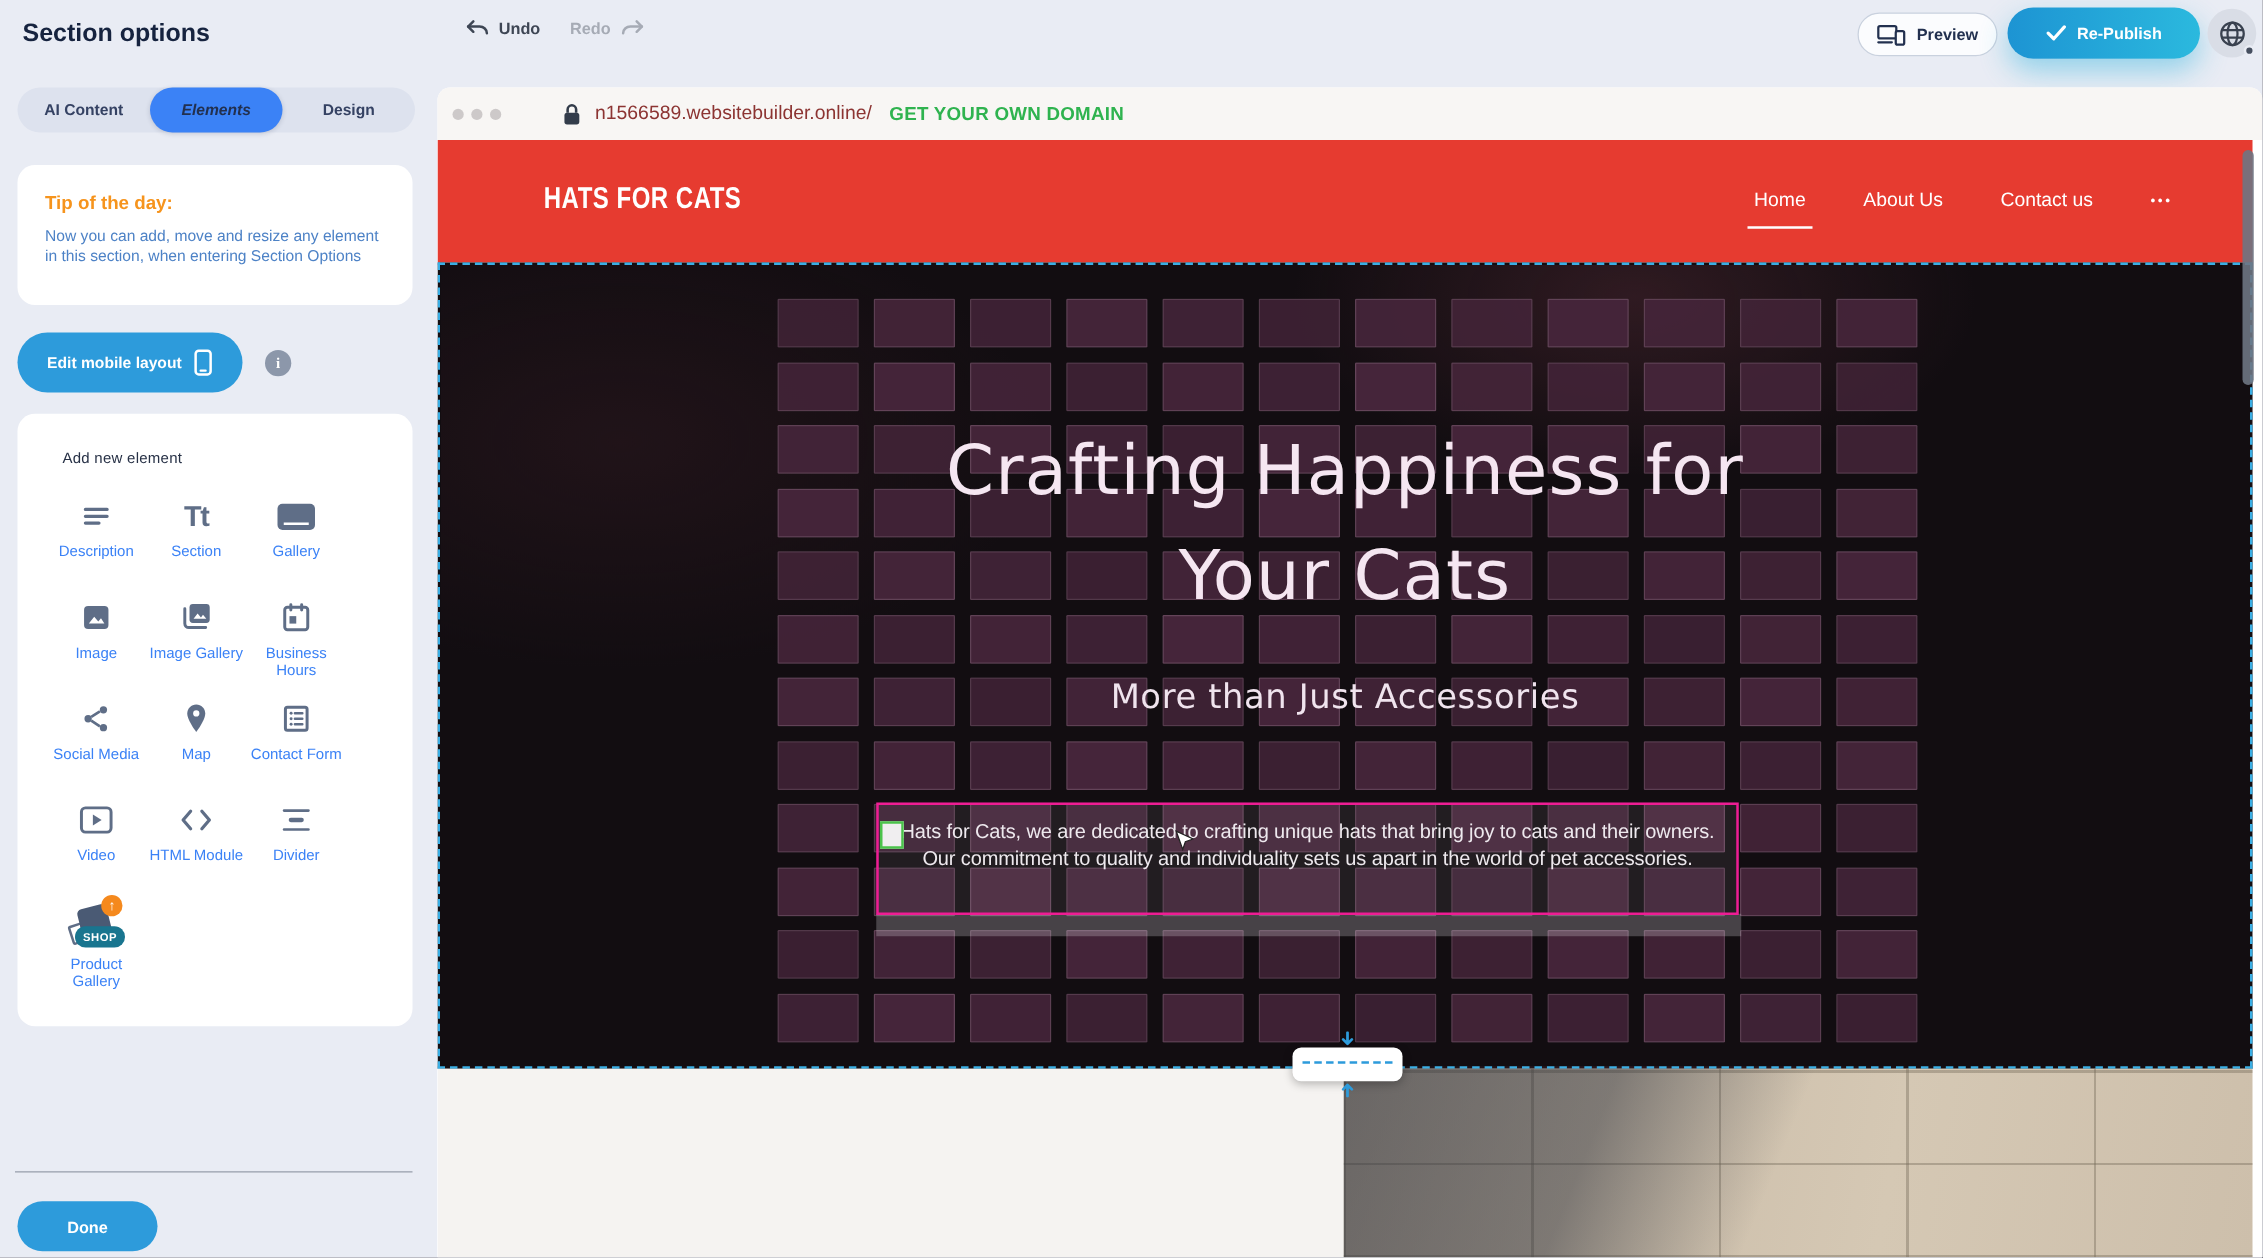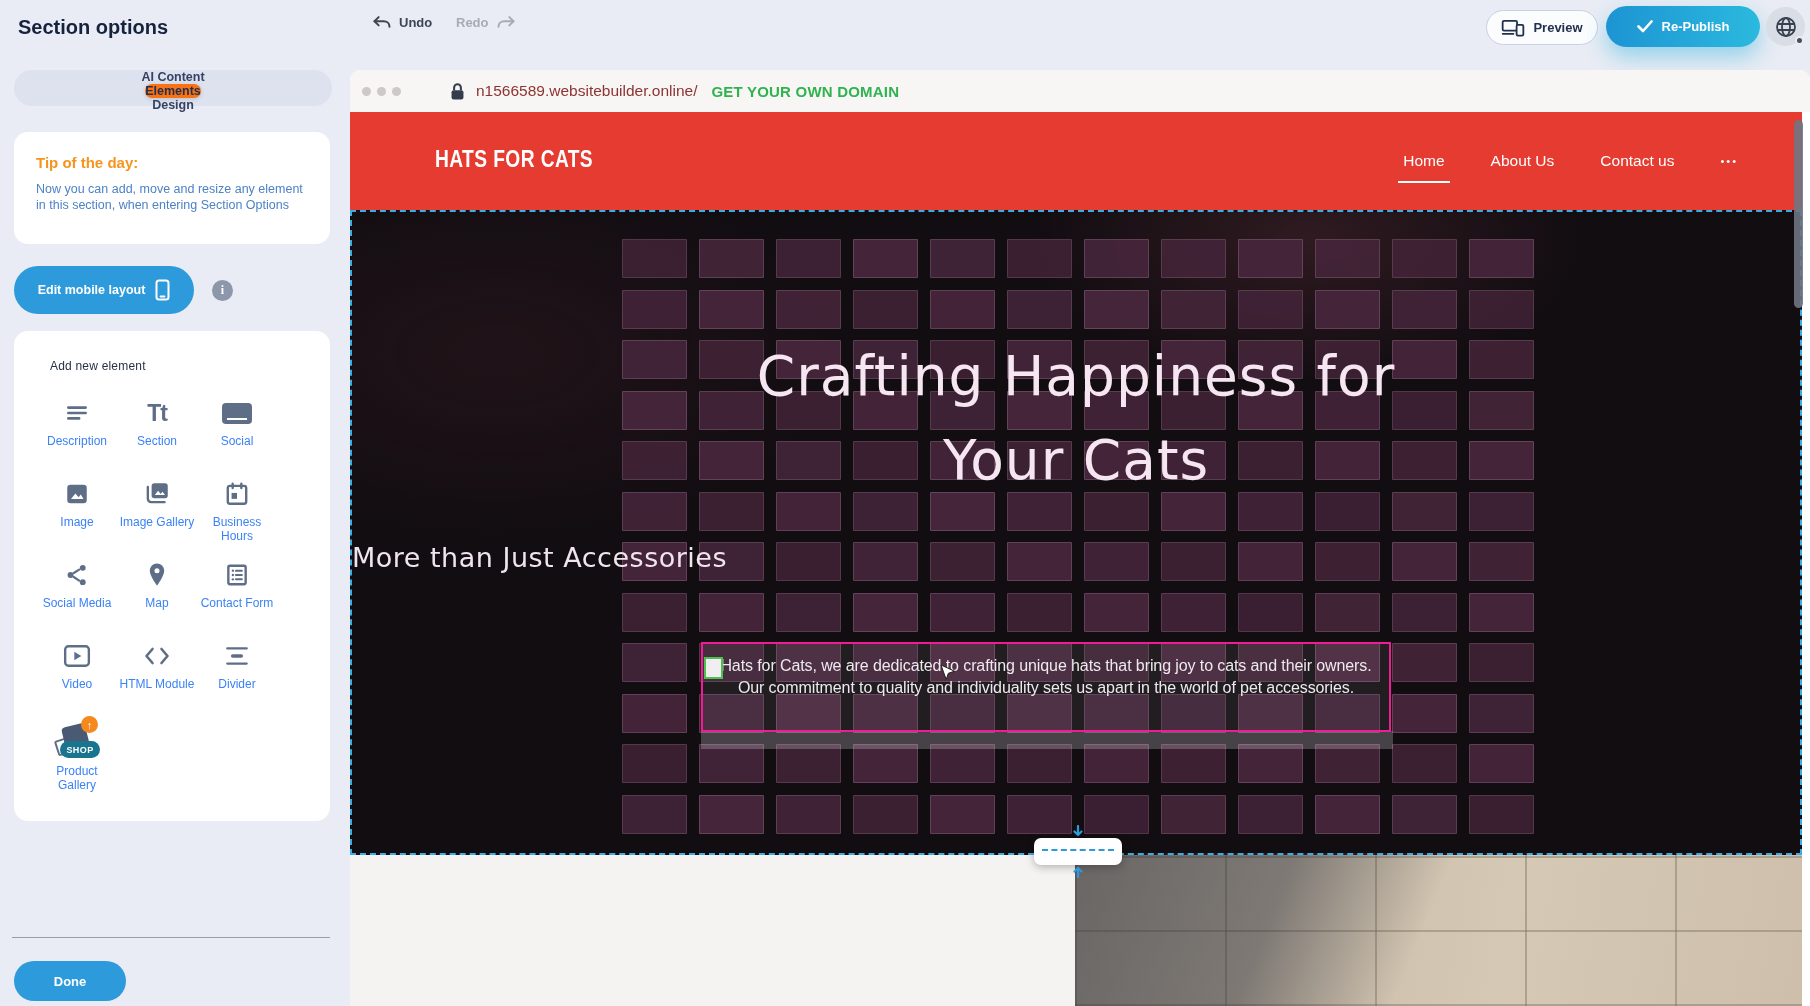--- a/index.html
+++ b/index.html
@@ -3,23 +3,23 @@
 <meta charset="utf-8">
 <style>
   * { margin:0; padding:0; box-sizing:border-box; }
   html,body { background:#dfe3ee; }
   body { font-family:"Liberation Sans", sans-serif; }
   .stage { position:relative; width:1810px; height:1006px; background:#e9ecf4; overflow:hidden; }
 
   
   .sidebar { position:absolute; left:0; top:0; width:348px; height:1006px; }
   .panel-title { position:absolute; left:18px; top:16px; font-size:20px; font-weight:700; color:#16233f; }
-  .tabs { position:absolute; left:14px; top:70px; width:318px; height:36px; background:#dde2ee; border-radius:18px; display:flex; align-items:center;flex-direction:column; }
+  .tabs { position:absolute; left:14px; top:70px; width:318px; height:36px; background:#dde2ee; border-radius:18px; display:flex; align-items:center; }
   .tab { flex:1; height:36px; border:none; background:transparent; border-radius:18px; font-family:inherit; font-size:12.5px; font-weight:700; color:#354263; cursor:pointer; }
-  .tab.active { background:#f97316; box-shadow:0 1px 4px rgba(30,40,70,.18); color:#22304f; }
+  .tab.active { background:#3b82f6; box-shadow:0 1px 4px rgba(30,40,70,.18); color:#22304f;font-style:italic; }
   .card { position:absolute; background:#fff; border-radius:14px; }
   .tip-card { left:14px; top:132px; width:316px; height:112px; padding:22px 22px 0 22px; }
   .tip-title { font-size:15px; font-weight:700; color:#f6941d; margin-bottom:10px; }
   .tip-body { font-size:12.5px; line-height:16px; color:#4d82c6; }
   .edit-mobile { position:absolute; left:14px; top:266px; width:180px; height:48px; border:none; border-radius:24px; background:#2d9bdb; color:#fff; font-family:inherit; font-size:12.5px; font-weight:700; display:flex; align-items:center; justify-content:center; gap:10px; cursor:pointer; }
   .info-btn { position:absolute; left:212px; top:280px; width:21px; height:21px; border-radius:50%; background:#8c97aa; color:#fff; font-size:12px; font-weight:700; display:flex; align-items:center; justify-content:center; font-family:"Liberation Serif", serif; cursor:pointer; }
   .elements-card { left:14px; top:331px; width:316px; height:490px; }
   .elements-title { position:absolute; left:36px; top:28px; font-size:12px; font-weight:400; color:#273146; letter-spacing:.2px; }
   .el-grid { position:absolute; left:23px; top:66px; display:grid; grid-template-columns:repeat(3,80px); grid-auto-rows:81px; }
   .el-item { display:flex; flex-direction:column; align-items:center; gap:5px; cursor:pointer; }
@@ -65,21 +65,21 @@
   .nav-more { font-size:11px; letter-spacing:2px; }
 
   .hero { position:absolute; left:0; top:98px; width:1452px; height:645px; border:2px dashed #3aaee4;
     background:
       radial-gradient(420px 220px at 66% 4%, rgba(96,48,60,.38), transparent 65%),
       radial-gradient(520px 280px at 10% 22%, rgba(70,35,45,.28), transparent 65%),
       #120d11; cursor:pointer; }
   .tile-grid { position:absolute; left:270px; top:27px; display:grid; grid-template-columns:repeat(12,65px); grid-auto-rows:39px; column-gap:12px; row-gap:11.5px; }
   .tile { background:#45253a; border:1px solid rgba(225,195,215,.2); border-radius:1px; }
   .hero-heading { position:absolute; left:50%; top:122px; width:680px; margin-left:-340px; text-align:center; font-family:"DejaVu Sans", sans-serif; font-size:55px; line-height:84px; font-weight:500; color:#f5e6f1; letter-spacing:1px; cursor:pointer; }
-  .hero-sub { position:absolute; left:0; top:330px; width:100%; text-align:left; font-family:"DejaVu Sans", sans-serif; font-size:27px; font-weight:400; color:#f0e4ee; letter-spacing:.5px; cursor:pointer; }
+  .hero-sub { position:absolute; left:0; top:330px; width:100%; text-align:center; font-family:"DejaVu Sans", sans-serif; font-size:27px; font-weight:400; color:#f0e4ee; letter-spacing:.5px; cursor:pointer; }
   .para-box { position:absolute; left:349px; top:430px; width:690px; height:90px; border:2px solid #ee1d94; background:rgba(250,245,250,.07); cursor:pointer; }
   .para-text { padding:11px 4px 0 4px; text-align:center; font-size:16px; line-height:21.5px; color:#eee9ee; letter-spacing:-.1px; }
   .drag-handle { position:absolute; left:1px; top:13px; width:19px; height:22px; border:2.5px solid #4bc24b; background:rgba(255,255,255,.92); }
   .element-strip { position:absolute; left:349px; top:519px; width:692px; height:18px; background:rgba(230,228,235,.25); }
   .mouse-cursor { position:absolute; left:588px; top:452px; }
 
   .below-white { position:absolute; left:0; top:743px; width:725px; height:151px; background:#f5f3f1; }
   .below-floor { position:absolute; left:725px; top:743px; width:727px; height:151px;
     background:
       linear-gradient(112deg, rgba(32,38,52,.55) 0%, rgba(32,38,52,.45) 28%, rgba(32,38,52,0) 48%),
@@ -141,21 +141,21 @@
           <span class="el-icon">
               <span class="tt-glyph">Tt</span>
             </span>
           <span class="el-label">Section</span>
         </div>
 
         <div class="el-item">
           <span class="el-icon">
               <span class="btn-glyph"></span>
             </span>
-          <span class="el-label">Social</span>
+          <span class="el-label">Gallery</span>
         </div>
 
         <div class="el-item">
           <span class="el-icon">
             <svg width="26" height="26" viewBox="0 0 24 24">
                 <rect x="3" y="3.5" width="18" height="17" rx="3" fill="currentColor"></rect>
                 <path d="M6.5 16.5l4-5 3 3.5 2-2.5 2.5 4z" fill="#fff"></path>
               </svg>
           </span>
           <span class="el-label">Image</span>

